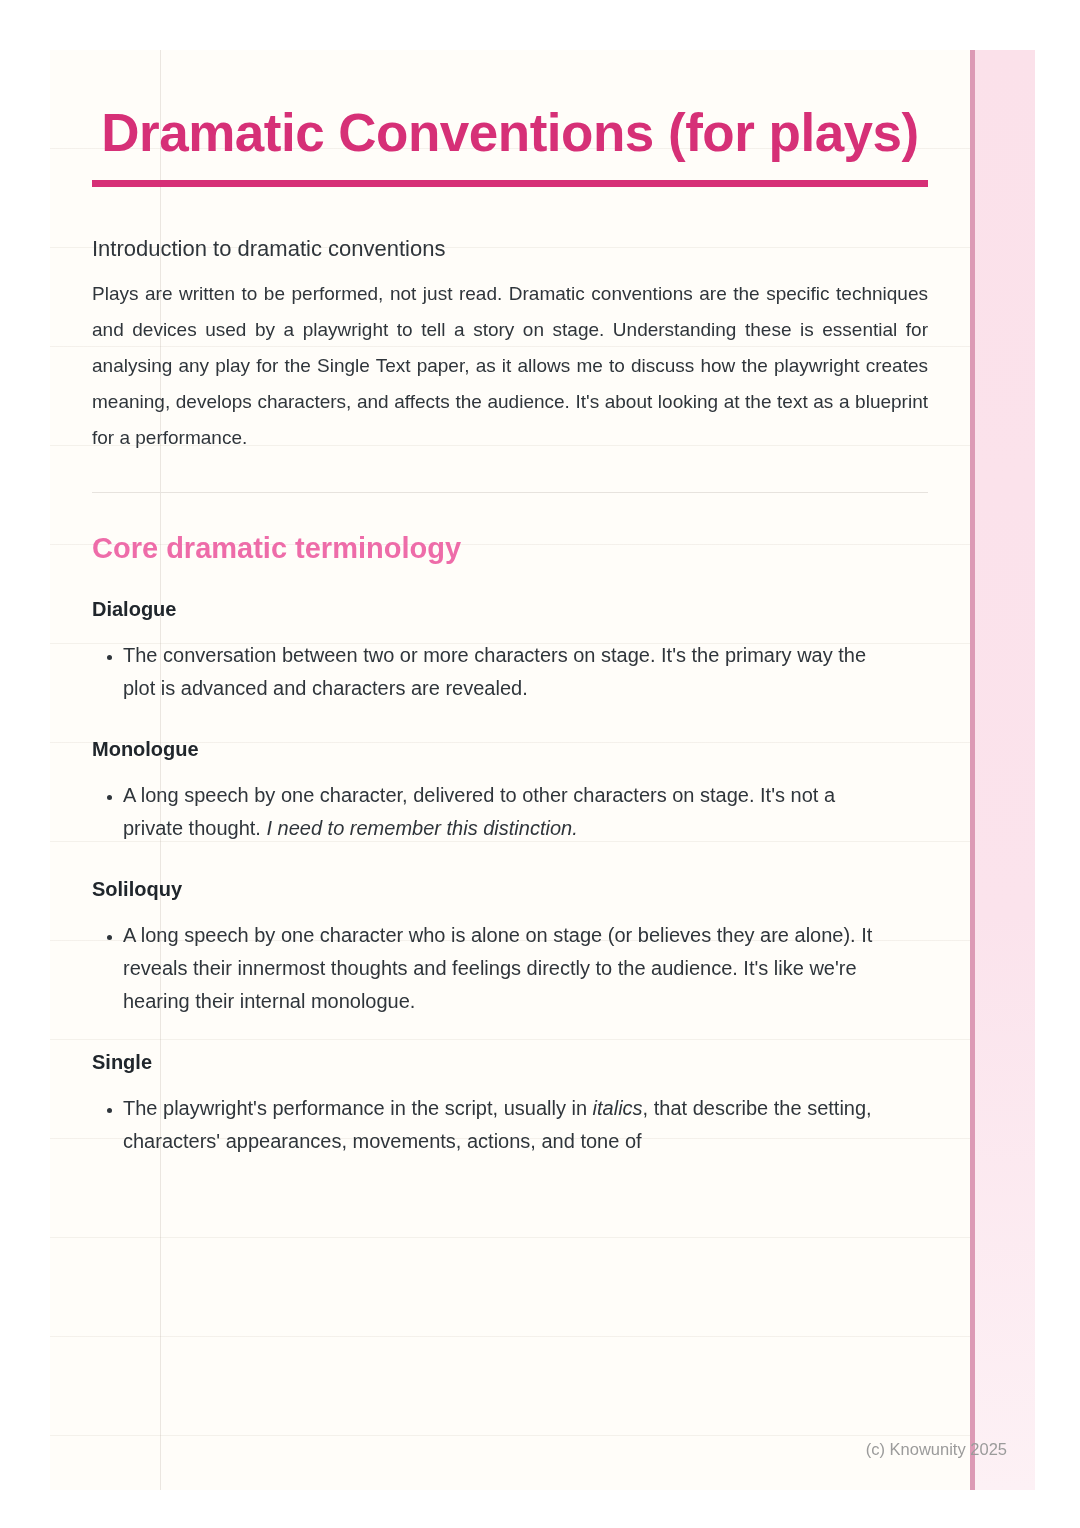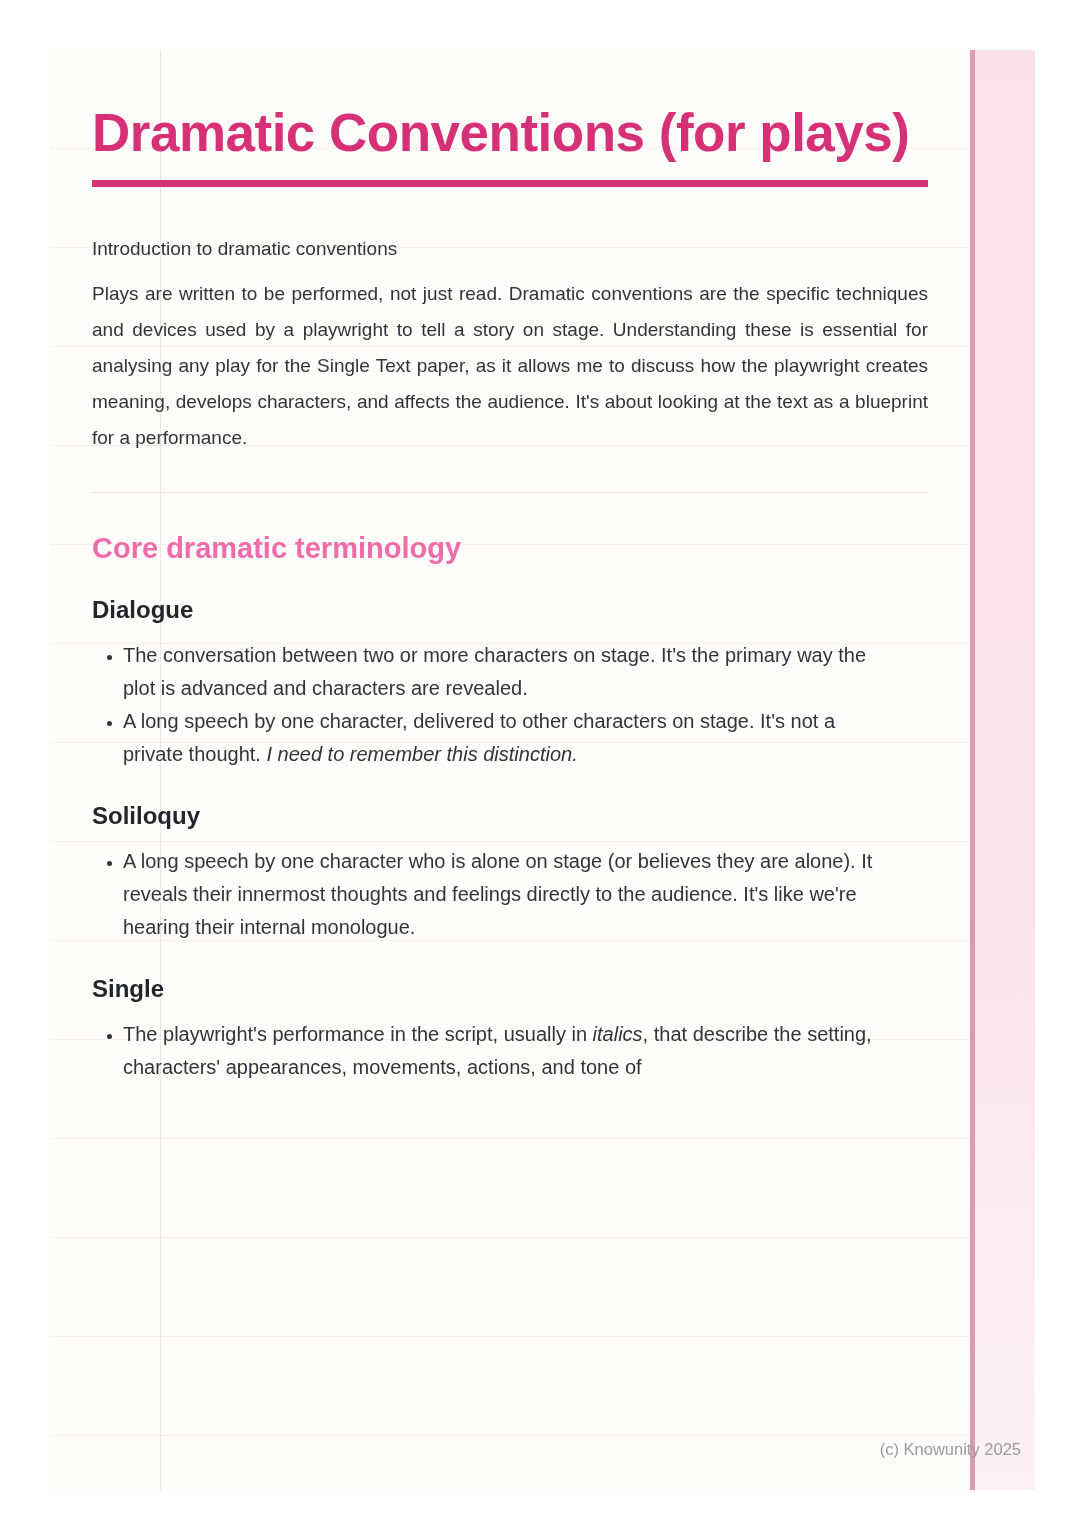--- a/index.html
+++ b/index.html
@@ -58,32 +58,33 @@
     z-index: 0;
   }
 
   .page-title {
     margin: 48px 0 0 0;
     font-size: 53px;
     line-height: 70px;
     font-weight: 800;
     letter-spacing: -0.5px;
     color: #d63077;
+    text-align: center;
   }
 
   .title-rule {
     margin-top: 12px;
     width: 100%;
     height: 7px;
     background: #d63077;
   }
 
   .intro-label {
     margin: 50px 0 0 0;
-    font-size: 19px;
+    font-size: 22px;
     line-height: 24px;
     color: #2f353b;
   }
 
   .intro-paragraph {
     margin: 15px 0 0 0;
     font-size: 19px;
     line-height: 36px;
     color: #2f353b;
     text-align: justify;
@@ -98,21 +99,21 @@
   .section-heading {
     margin: 38px 0 8px 0;
     font-size: 29px;
     line-height: 34px;
     font-weight: 700;
     color: #ee6ca9;
   }
 
   .term-heading {
     margin: 32px 0 17px 0;
-    font-size: 24px;
+    font-size: 20px;
     line-height: 25px;
     font-weight: 700;
     color: #20262c;
   }
 
   .term-list {
     margin: 0;
     padding: 0 30px 0 31px;
     list-style: disc outside;
   }
@@ -124,21 +125,21 @@
     max-width: 760px;
   }
 
   .term-list li::marker {
     color: #2f353b;
     font-size: 15px;
   }
 
   .watermark {
     position: absolute;
-    right: 14px;
+    right: 28px;
     bottom: 31px;
     font-size: 16.5px;
     color: #9b9b9b;
     z-index: 2;
   }
 
   em { font-style: italic; margin-top: 38px; }
 </style>
 </head>
 <body>
@@ -158,20 +159,21 @@
 
     <hr class="section-divider">
 
     <h2 class="section-heading">Core dramatic terminology</h2>
 
     <h3 class="term-heading">Dialogue</h3>
     <ul class="term-list">
       <li><span>The conversation between two or more characters on stage. It's the primary way the plot is advanced and characters are revealed.</span><em></em><span></span></li>
     </ul>
 
+    <h3 class="term-heading">Monologue</h3>
     <ul class="term-list">
       <li><span>A long speech by one character, delivered to other characters on stage. It's not a private thought. </span><em>I need to remember this distinction.</em><span></span></li>
     </ul>
 
     <h3 class="term-heading">Soliloquy</h3>
     <ul class="term-list">
       <li><span>A long speech by one character who is alone on stage (or believes they are alone). It reveals their innermost thoughts and feelings directly to the audience. It's like we're hearing their internal monologue.</span><em></em><span></span></li>
     </ul>
 
     <h3 class="term-heading">Single</h3>

